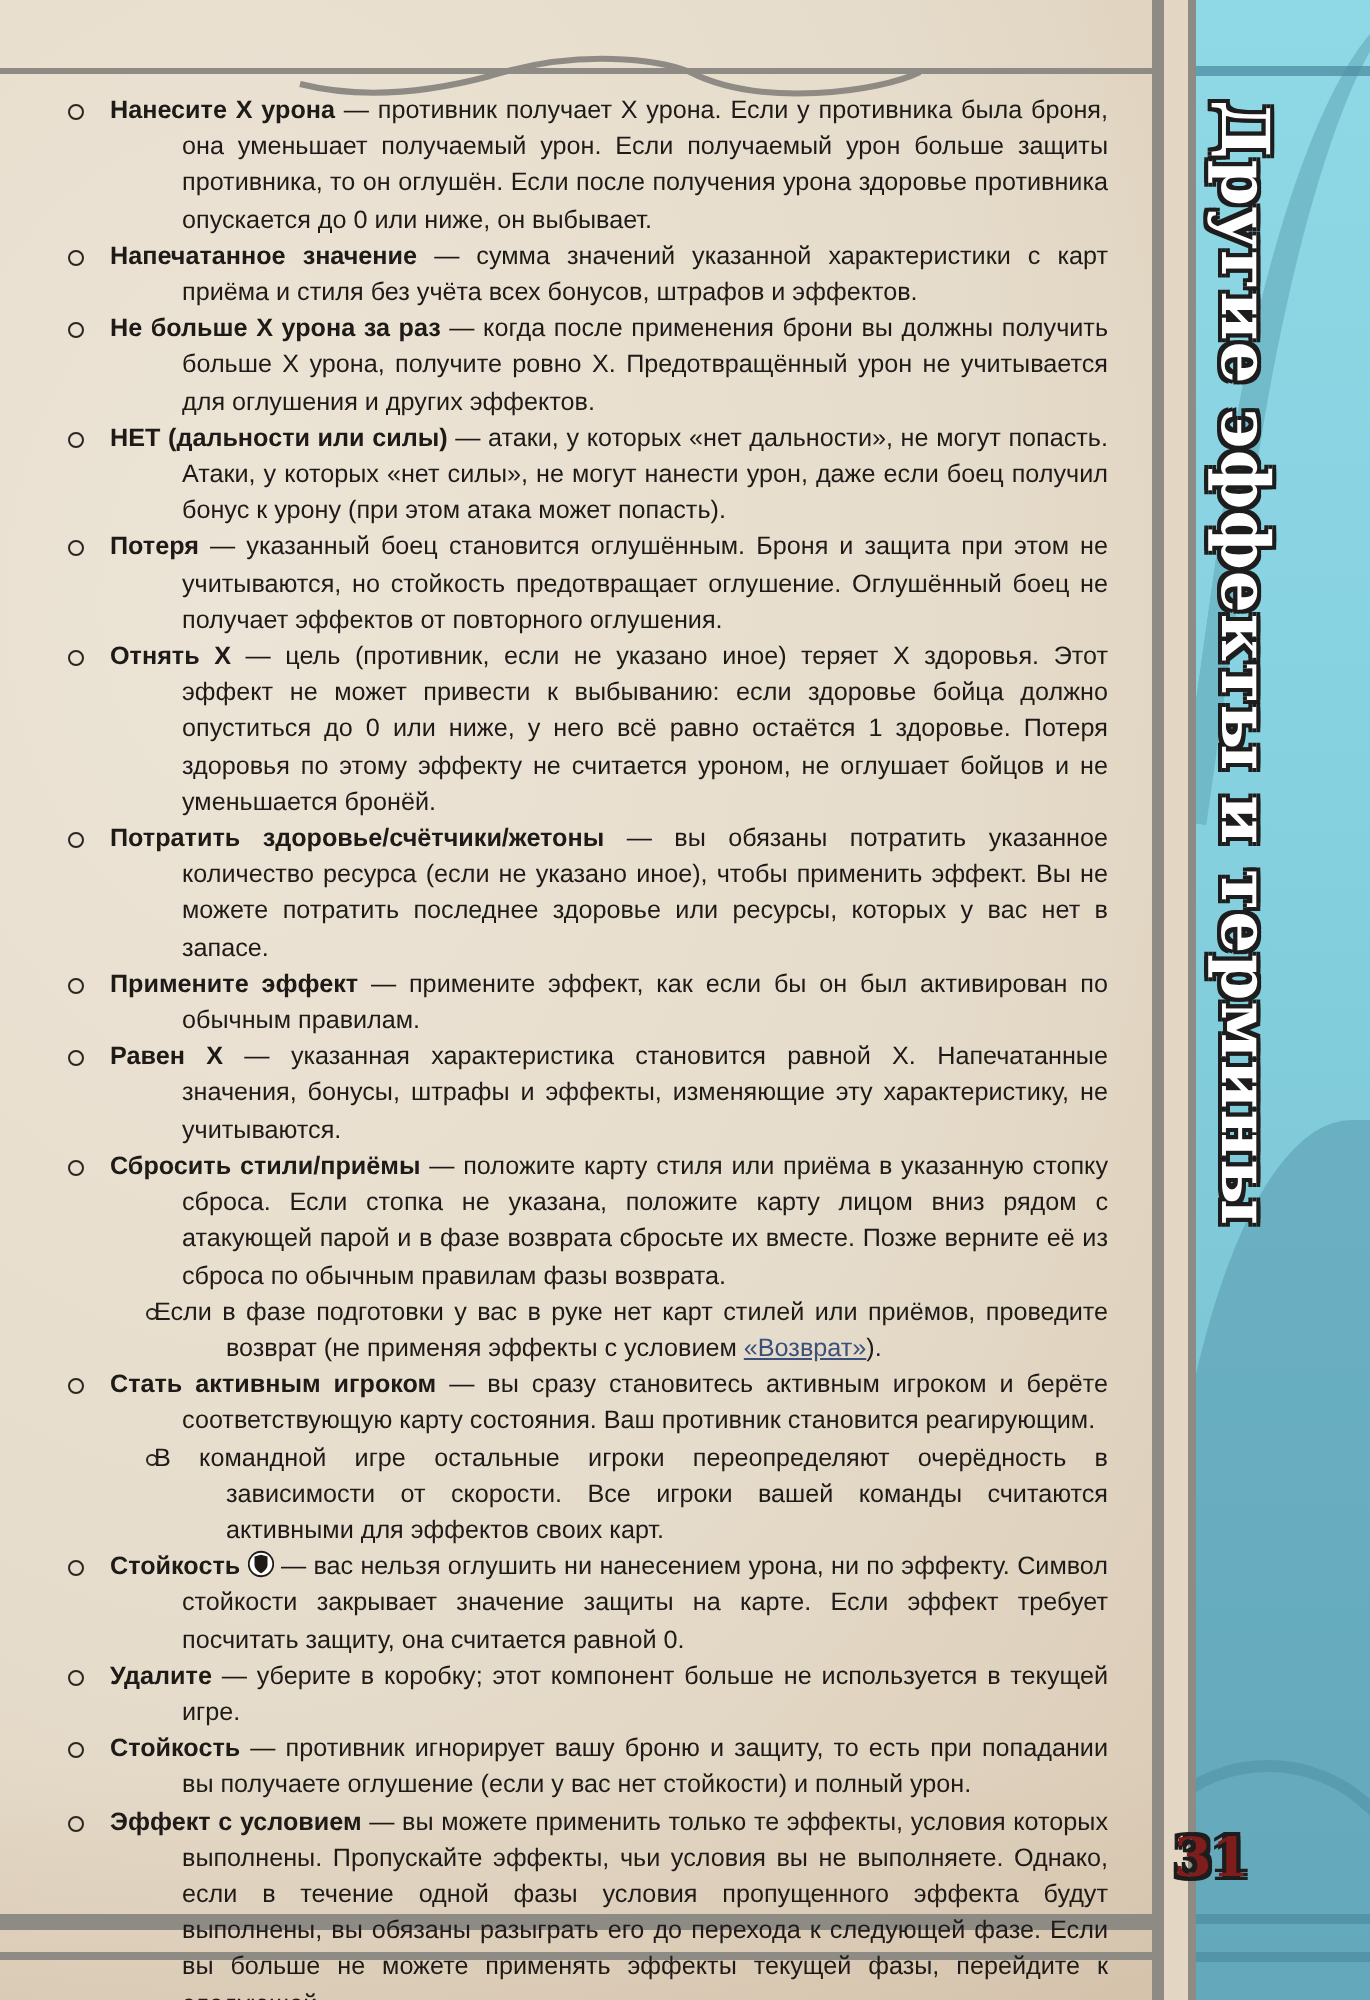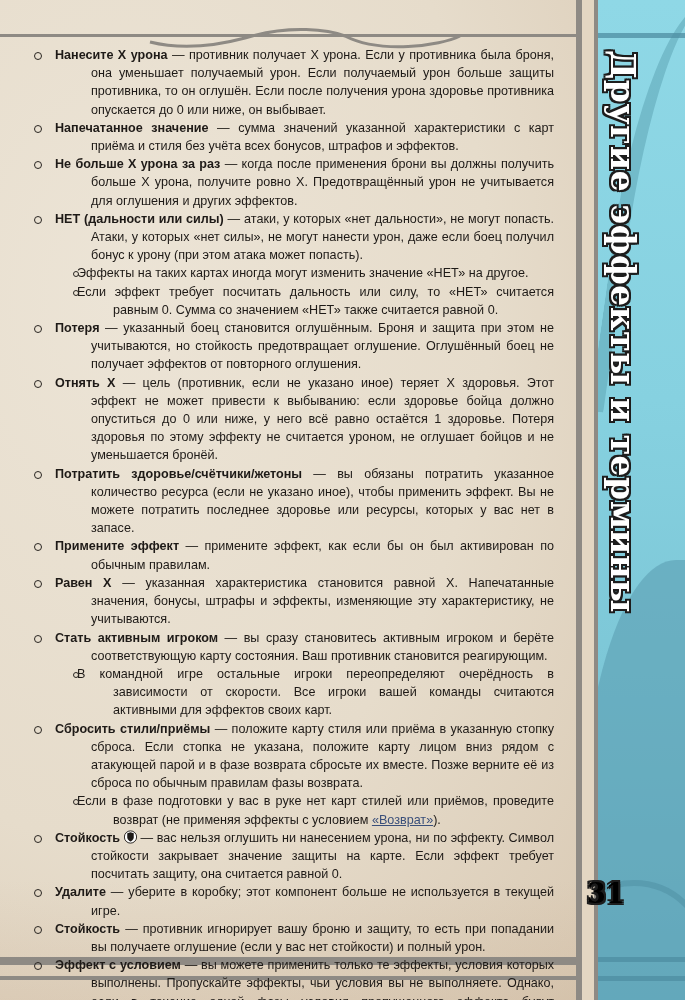--- a/index.html
+++ b/index.html
@@ -38,22 +38,22 @@
   .title {
     position:absolute; left:40px; top:0;
     transform-origin:0 0; transform:rotate(90deg);
     white-space:nowrap;
     font-family:"DejaVu Serif", serif; font-weight:bold; font-size:33px;
     color:#ffffff; letter-spacing:0.5px;
     text-shadow: -2px -2px 0 #1d1d1d, 2px -2px 0 #1d1d1d, -2px 2px 0 #1d1d1d, 2px 2px 0 #1d1d1d, 0 2px 0 #1d1d1d, 2px 0 0 #1d1d1d, -2px 0 0 #1d1d1d, 0 -2px 0 #1d1d1d;
     line-height:40px;
   }
   .page-num {
-    position:absolute; left:587px; top:878px;
-    font-family:"DejaVu Serif", serif; font-weight:bold; font-size:27px; color:#000000;
+    position:absolute; left:587px; top:914px;
+    font-family:"DejaVu Serif", serif; font-weight:bold; font-size:27px; color:#7f1d1d;
     text-shadow: -2px -2px 0 #1d1d1d, 2px -2px 0 #1d1d1d, -2px 2px 0 #1d1d1d, 2px 2px 0 #1d1d1d, 0 2px 0 #1d1d1d, 2px 0 0 #1d1d1d;
   }
   .content {
     position:absolute; left:64px; top:46px; width:490px;
     font-size:12.6px; line-height:18.2px; color:#1e1a17;
   }
   ul.terms { list-style:none; margin:0; padding:0; }
   ul.terms > li { position:relative; padding-left:57px; margin-left:-30px; text-indent:-36px; text-align:justify; }
   ul.terms > li:before {
     content:""; position:absolute; left:0; top:6px; width:6px; height:6px;
@@ -96,38 +96,34 @@
   <div class="title">Другие эффекты и термины</div>
 </div>
 <div class="page-num">31</div>
 
 <div class="content">
   <ul class="terms">
     <li><span class="term">Нанесите X урона</span><span> — противник получает X урона. Если у противника была броня, она уменьшает получаемый урон. Если получаемый урон больше защиты противника, то он оглушён. Если после получения урона здоровье противника опускается до 0 или ниже, он выбывает.</span></li>
     <li><span class="term">Напечатанное значение</span><span> — сумма значений указанной характеристики с карт приёма и стиля без учёта всех бонусов, штрафов и эффектов.</span></li>
     <li><span class="term">Не больше X урона за раз</span><span> — когда после применения брони вы должны получить больше X урона, получите ровно X. Предотвращённый урон не учитывается для оглушения и других эффектов.</span></li>
     <li><span class="term">НЕТ (дальности или силы)</span><span> — атаки, у которых «нет дальности», не могут попасть. Атаки, у которых «нет силы», не могут нанести урон, даже если боец получил бонус к урону (при этом атака может попасть).</span>
-      <ul class="sub">
-        <li>Эффекты на таких картах иногда могут изменить значение «НЕТ» на другое.</li>
-        <li>Если эффект требует посчитать дальность или силу, то «НЕТ» считается равным 0. Сумма со значением «НЕТ» также считается равной 0.</li>
-      </ul>
     </li>
     <li><span class="term">Потеря</span><span> — указанный боец становится оглушённым. Броня и защита при этом не учитываются, но стойкость предотвращает оглушение. Оглушённый боец не получает эффектов от повторного оглушения.</span></li>
     <li><span class="term">Отнять X</span><span> — цель (противник, если не указано иное) теряет X здоровья. Этот эффект не может привести к выбыванию: если здоровье бойца должно опуститься до 0 или ниже, у него всё равно остаётся 1 здоровье. Потеря здоровья по этому эффекту не считается уроном, не оглушает бойцов и не уменьшается бронёй.</span></li>
     <li><span class="term">Потратить здоровье/счётчики/жетоны</span><span> — вы обязаны потратить указанное количество ресурса (если не указано иное), чтобы применить эффект. Вы не можете потратить последнее здоровье или ресурсы, которых у вас нет в запасе.</span></li>
     <li><span class="term">Примените эффект</span><span> — примените эффект, как если бы он был активирован по обычным правилам.</span></li>
     <li><span class="term">Равен X</span><span> — указанная характеристика становится равной X. Напечатанные значения, бонусы, штрафы и эффекты, изменяющие эту характеристику, не учитываются.</span></li>
+    <li><span class="term">Сбросить стили/приёмы</span><span> — положите карту стиля или приёма в указанную стопку сброса. Если стопка не указана, положите карту лицом вниз рядом с атакующей парой и в фазе возврата сбросьте их вместе. Позже верните её из сброса по обычным правилам фазы возврата.</span>
+      <ul class="sub">
+        <li><span>Если в фазе подготовки у вас в руке нет карт стилей или приёмов, проведите возврат (не применяя эффекты с условием </span><a class="link">«Возврат»</a><span>).</span></li>
+      </ul>
+    </li>
     <li><span class="term">Стать активным игроком</span><span> — вы сразу становитесь активным игроком и берёте соответствующую карту состояния. Ваш противник становится реагирующим.</span>
       <ul class="sub">
         <li>В командной игре остальные игроки переопределяют очерёдность в зависимости от скорости. Все игроки вашей команды считаются активными для эффектов своих карт.</li>
-      </ul>
-    </li>
-    <li><span class="term">Сбросить стили/приёмы</span><span> — положите карту стиля или приёма в указанную стопку сброса. Если стопка не указана, положите карту лицом вниз рядом с атакующей парой и в фазе возврата сбросьте их вместе. Позже верните её из сброса по обычным правилам фазы возврата.</span>
-      <ul class="sub">
-        <li><span>Если в фазе подготовки у вас в руке нет карт стилей или приёмов, проведите возврат (не применяя эффекты с условием </span><a class="link">«Возврат»</a><span>).</span></li>
       </ul>
     </li>
     <li><span class="term">Стойкость</span> <svg class="shield-icon" viewBox="0 0 14 15">
           <circle cx="7" cy="7.5" r="6.6" fill="#fff" stroke="#1e1a17" stroke-width="1"></circle>
           <path d="M3.5 3.5 L7 2.5 L10.5 3.5 L10.5 8 C10.5 10.5 7 12.5 7 12.5 C7 12.5 3.5 10.5 3.5 8 Z" fill="#1e1a17"></path>
         </svg><span> — вас нельзя оглушить ни нанесением урона, ни по эффекту. Символ стойкости закрывает значение защиты на карте. Если эффект требует посчитать защиту, она считается равной 0.</span></li>
     <li><span class="term">Удалите</span><span> — уберите в коробку; этот компонент больше не используется в текущей игре.</span></li>
     <li><span class="term">Стойкость</span><span> — противник игнорирует вашу броню и защиту, то есть при попадании вы получаете оглушение (если у вас нет стойкости) и полный урон.</span></li>
     <li><span class="term">Эффект с условием</span><span> — вы можете применить только те эффекты, условия которых выполнены. Пропускайте эффекты, чьи условия вы не выполняете. Однако, если в течение одной фазы условия пропущенного эффекта будут выполнены, вы обязаны разыграть его до перехода к следующей фазе. Если вы больше не можете применять эффекты текущей фазы, перейдите к следующей.</span></li>
   </ul>

